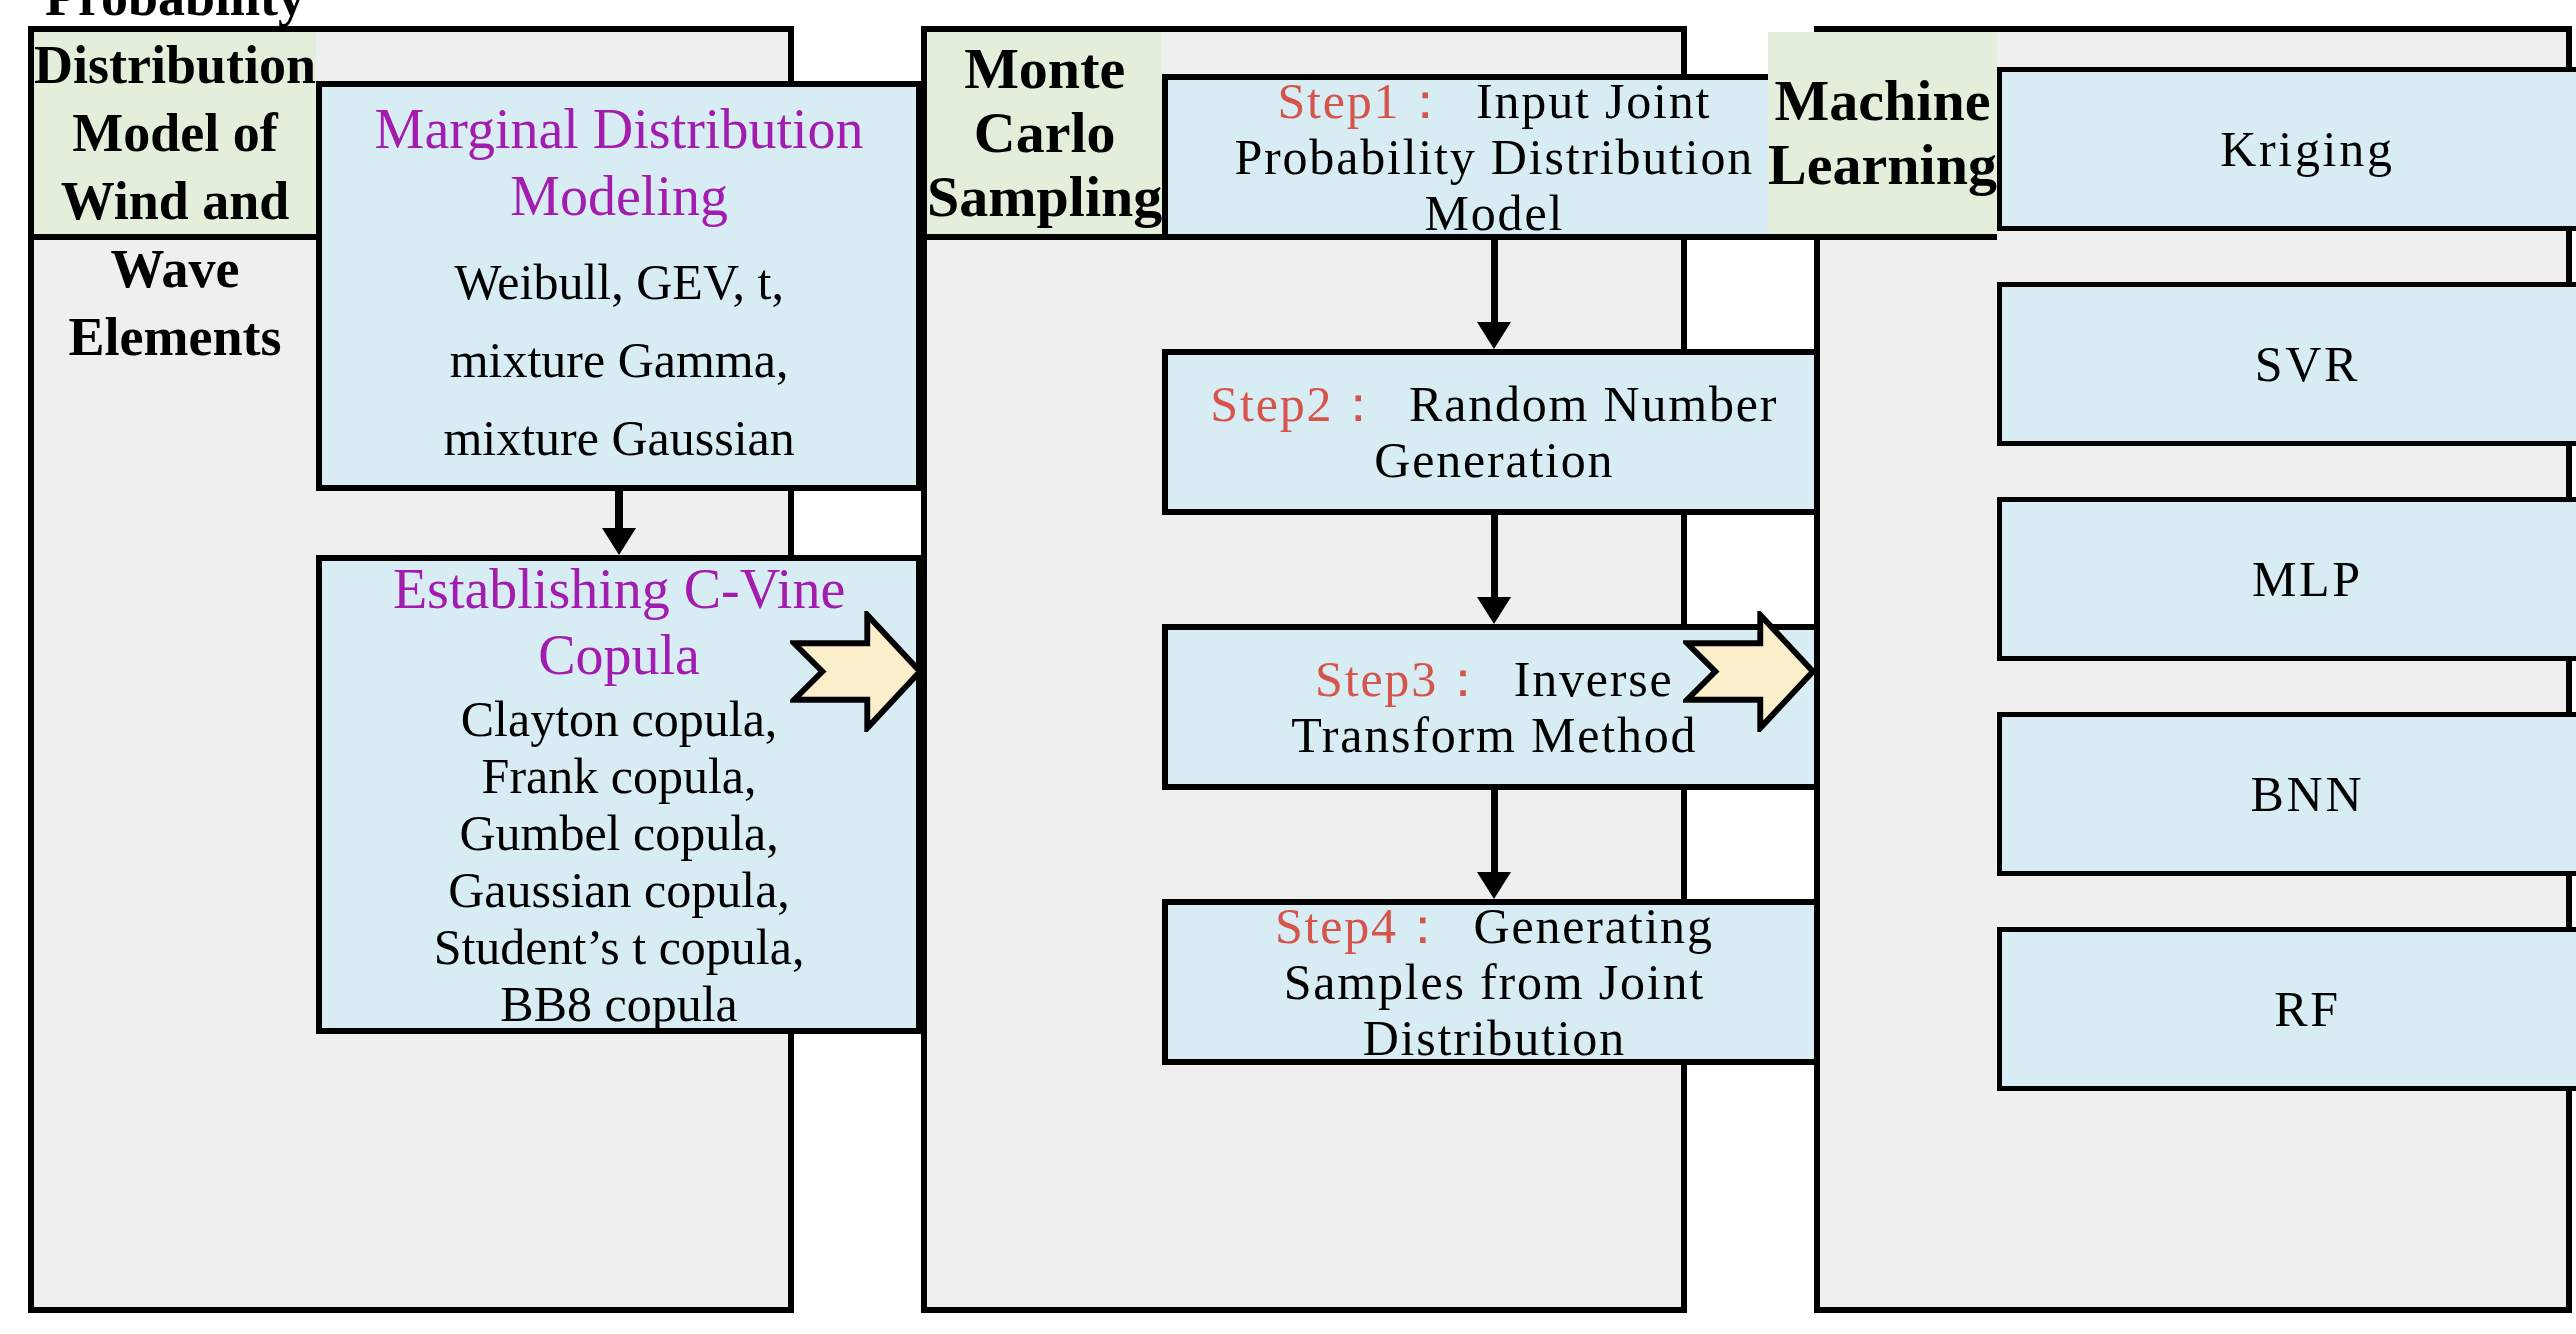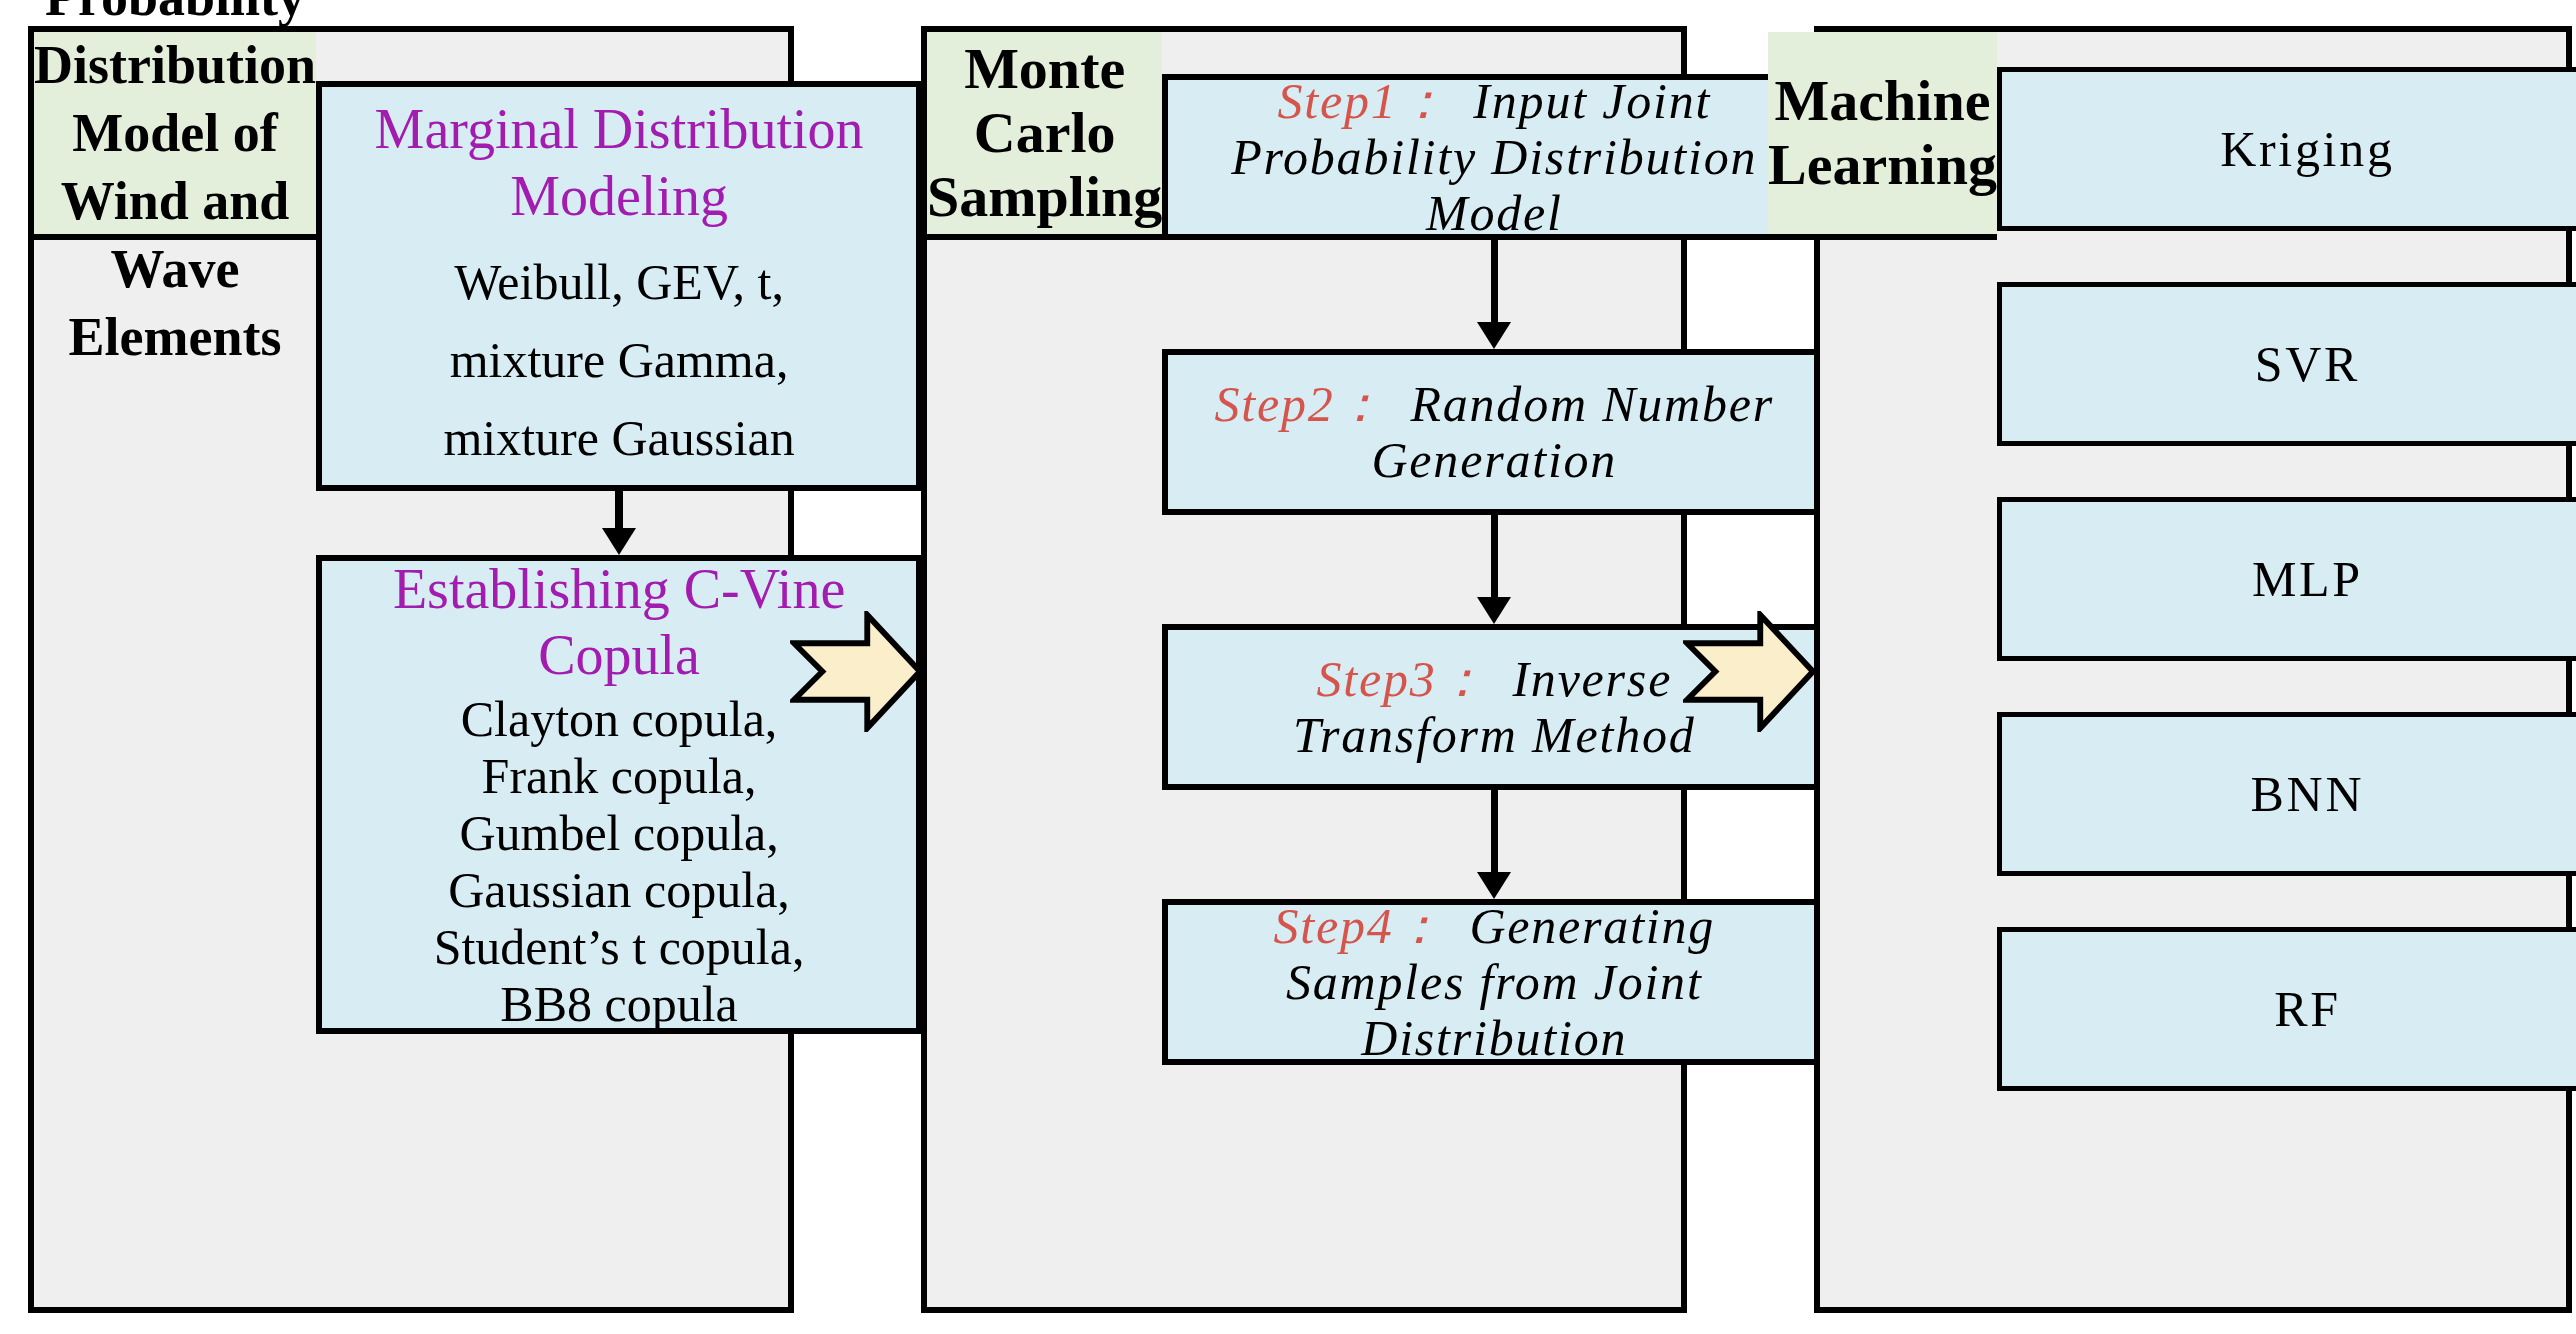--- a/index.html
+++ b/index.html
@@ -71,21 +71,21 @@
   }
   .vconn.c1{height:64px;}
   .vconn.c2{height:109px;}
   
   .col2 .body{padding-top:42px;}
   .stepbox{
     width:664px;height:166px;
     font-size:50px;line-height:56px;
     letter-spacing:1.8px;
   }
-  .sline{margin:0;text-align:center;font-style:italic;}
+  .sline{margin:0;text-align:center;}
   .slabel{color:#d5544c;margin-right:24px;}
   
   .col3 .body{padding-top:35px;}
   .mlbox{
     width:621px;height:164px;
     font-size:50px;letter-spacing:2.7px;
     margin-bottom:51px;
     border-width:5.5px;
   }
   .mlbox:last-child{margin-bottom:0;}

